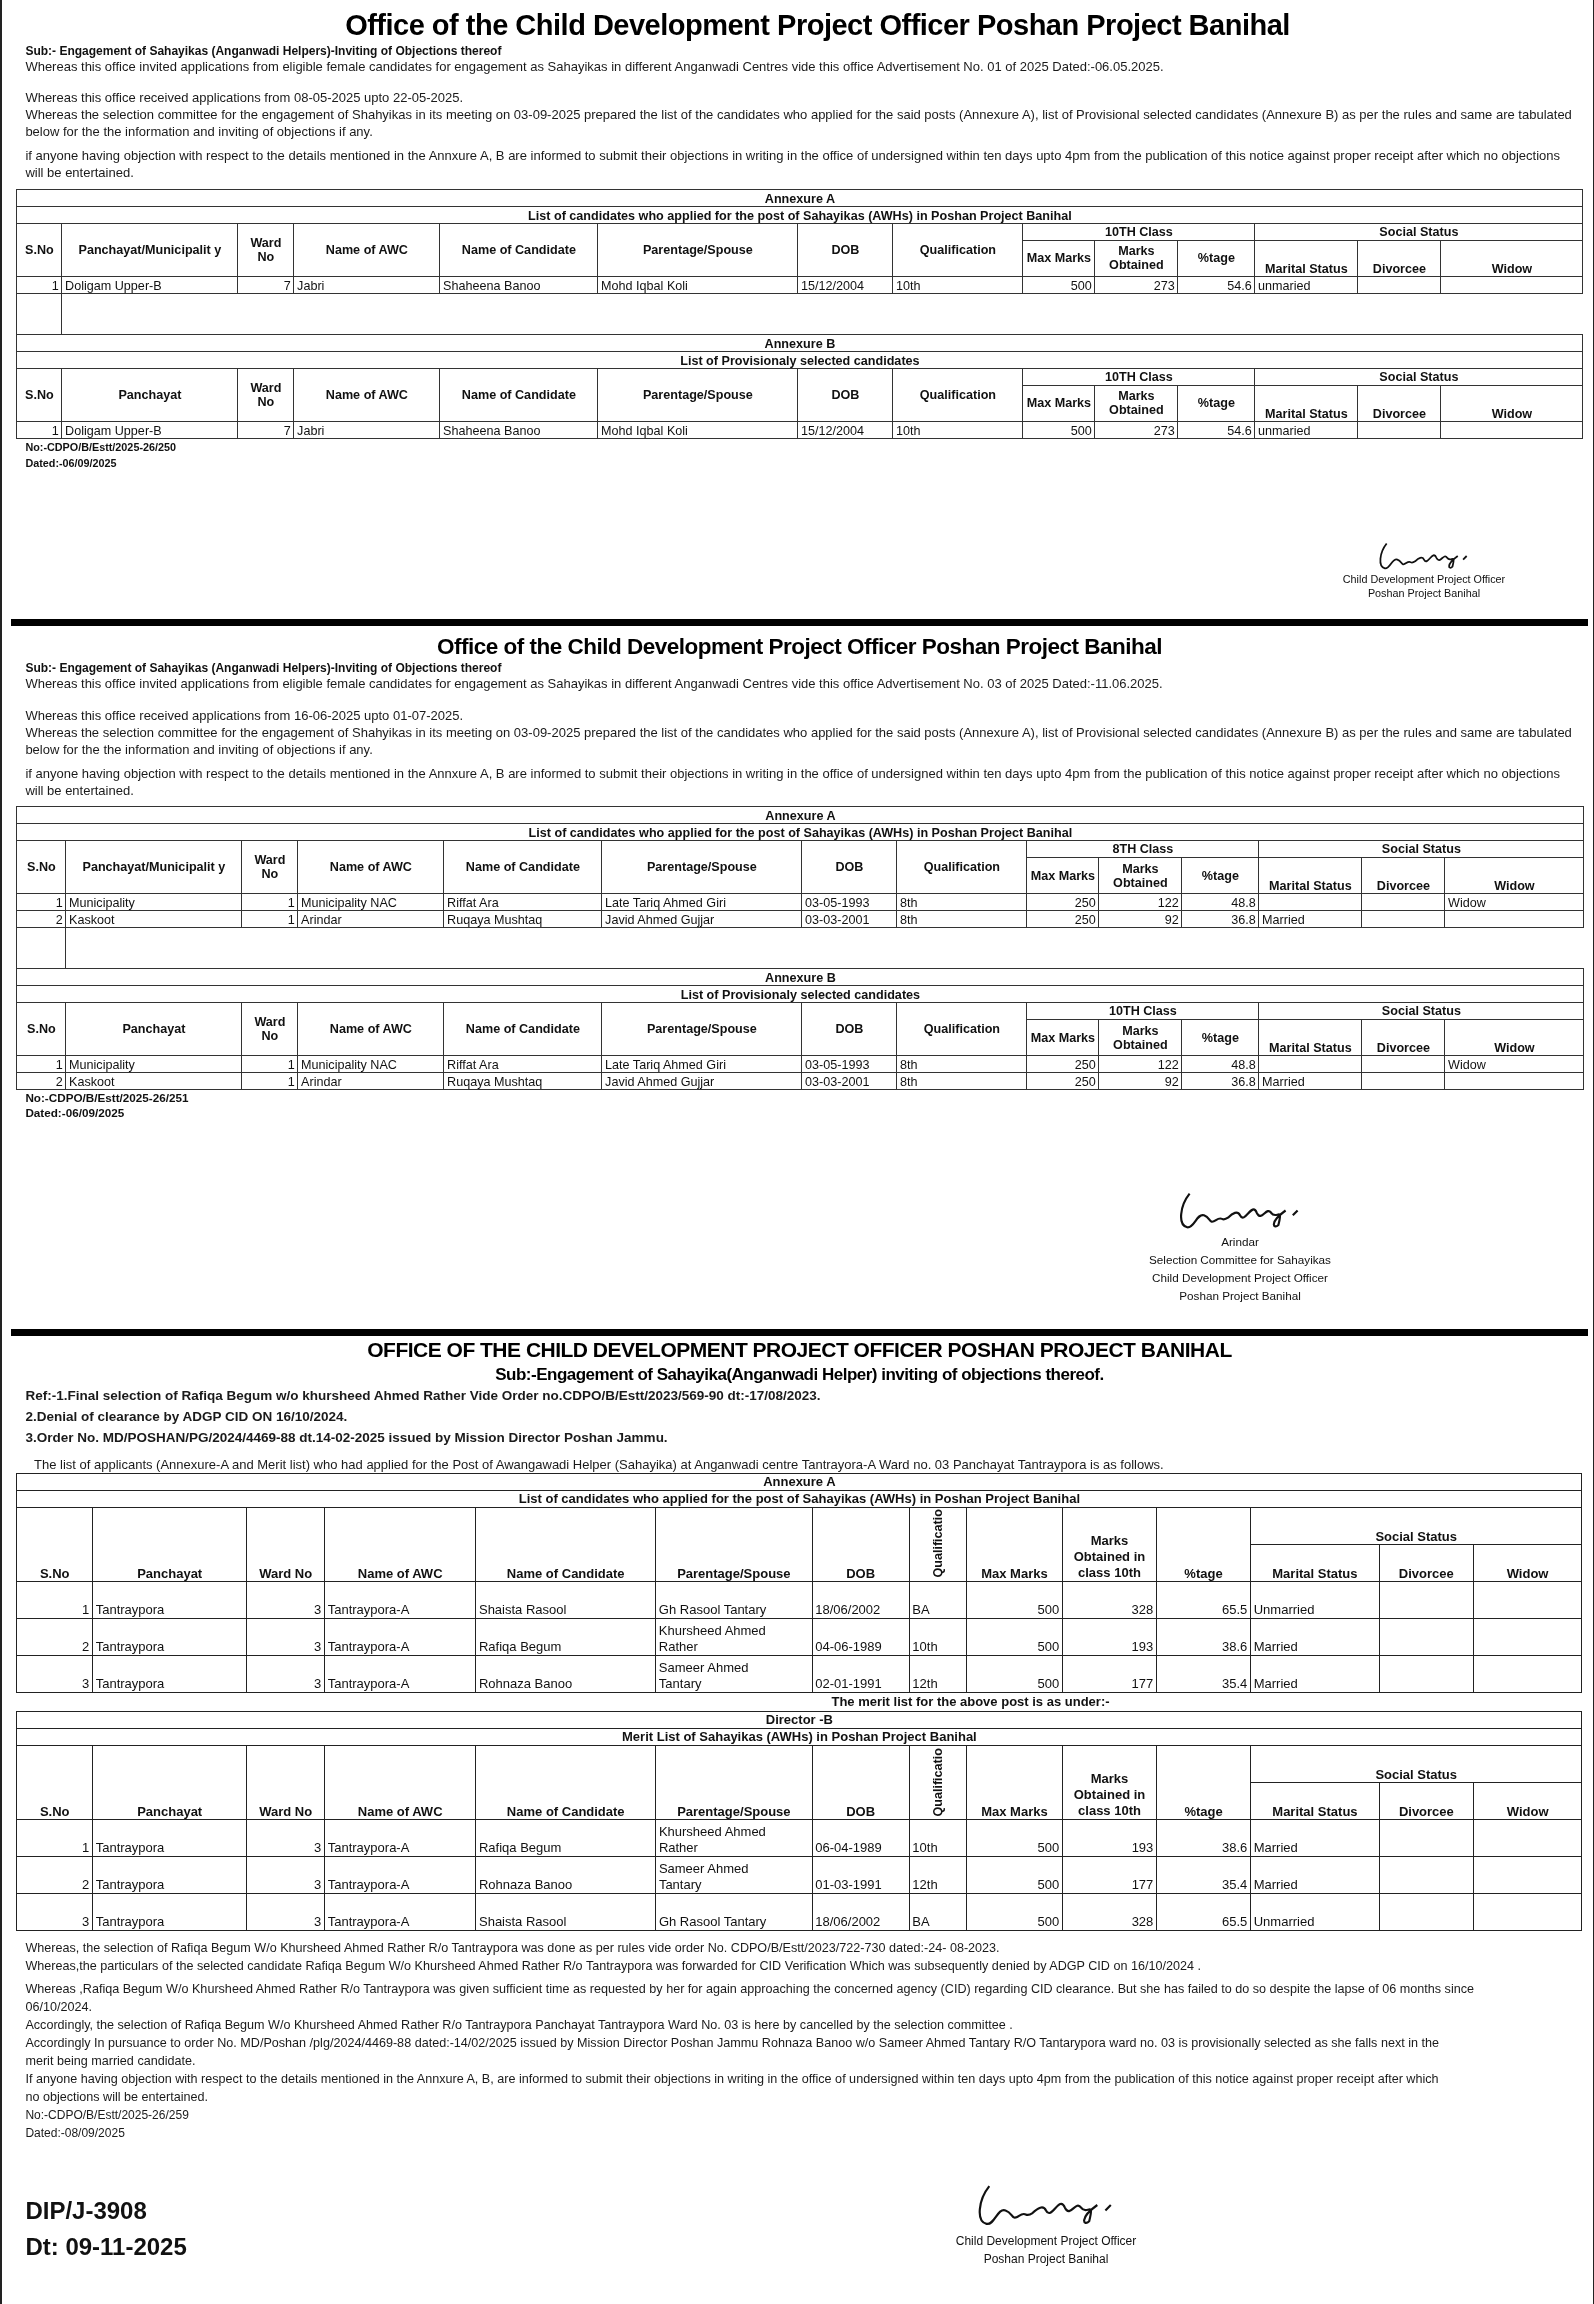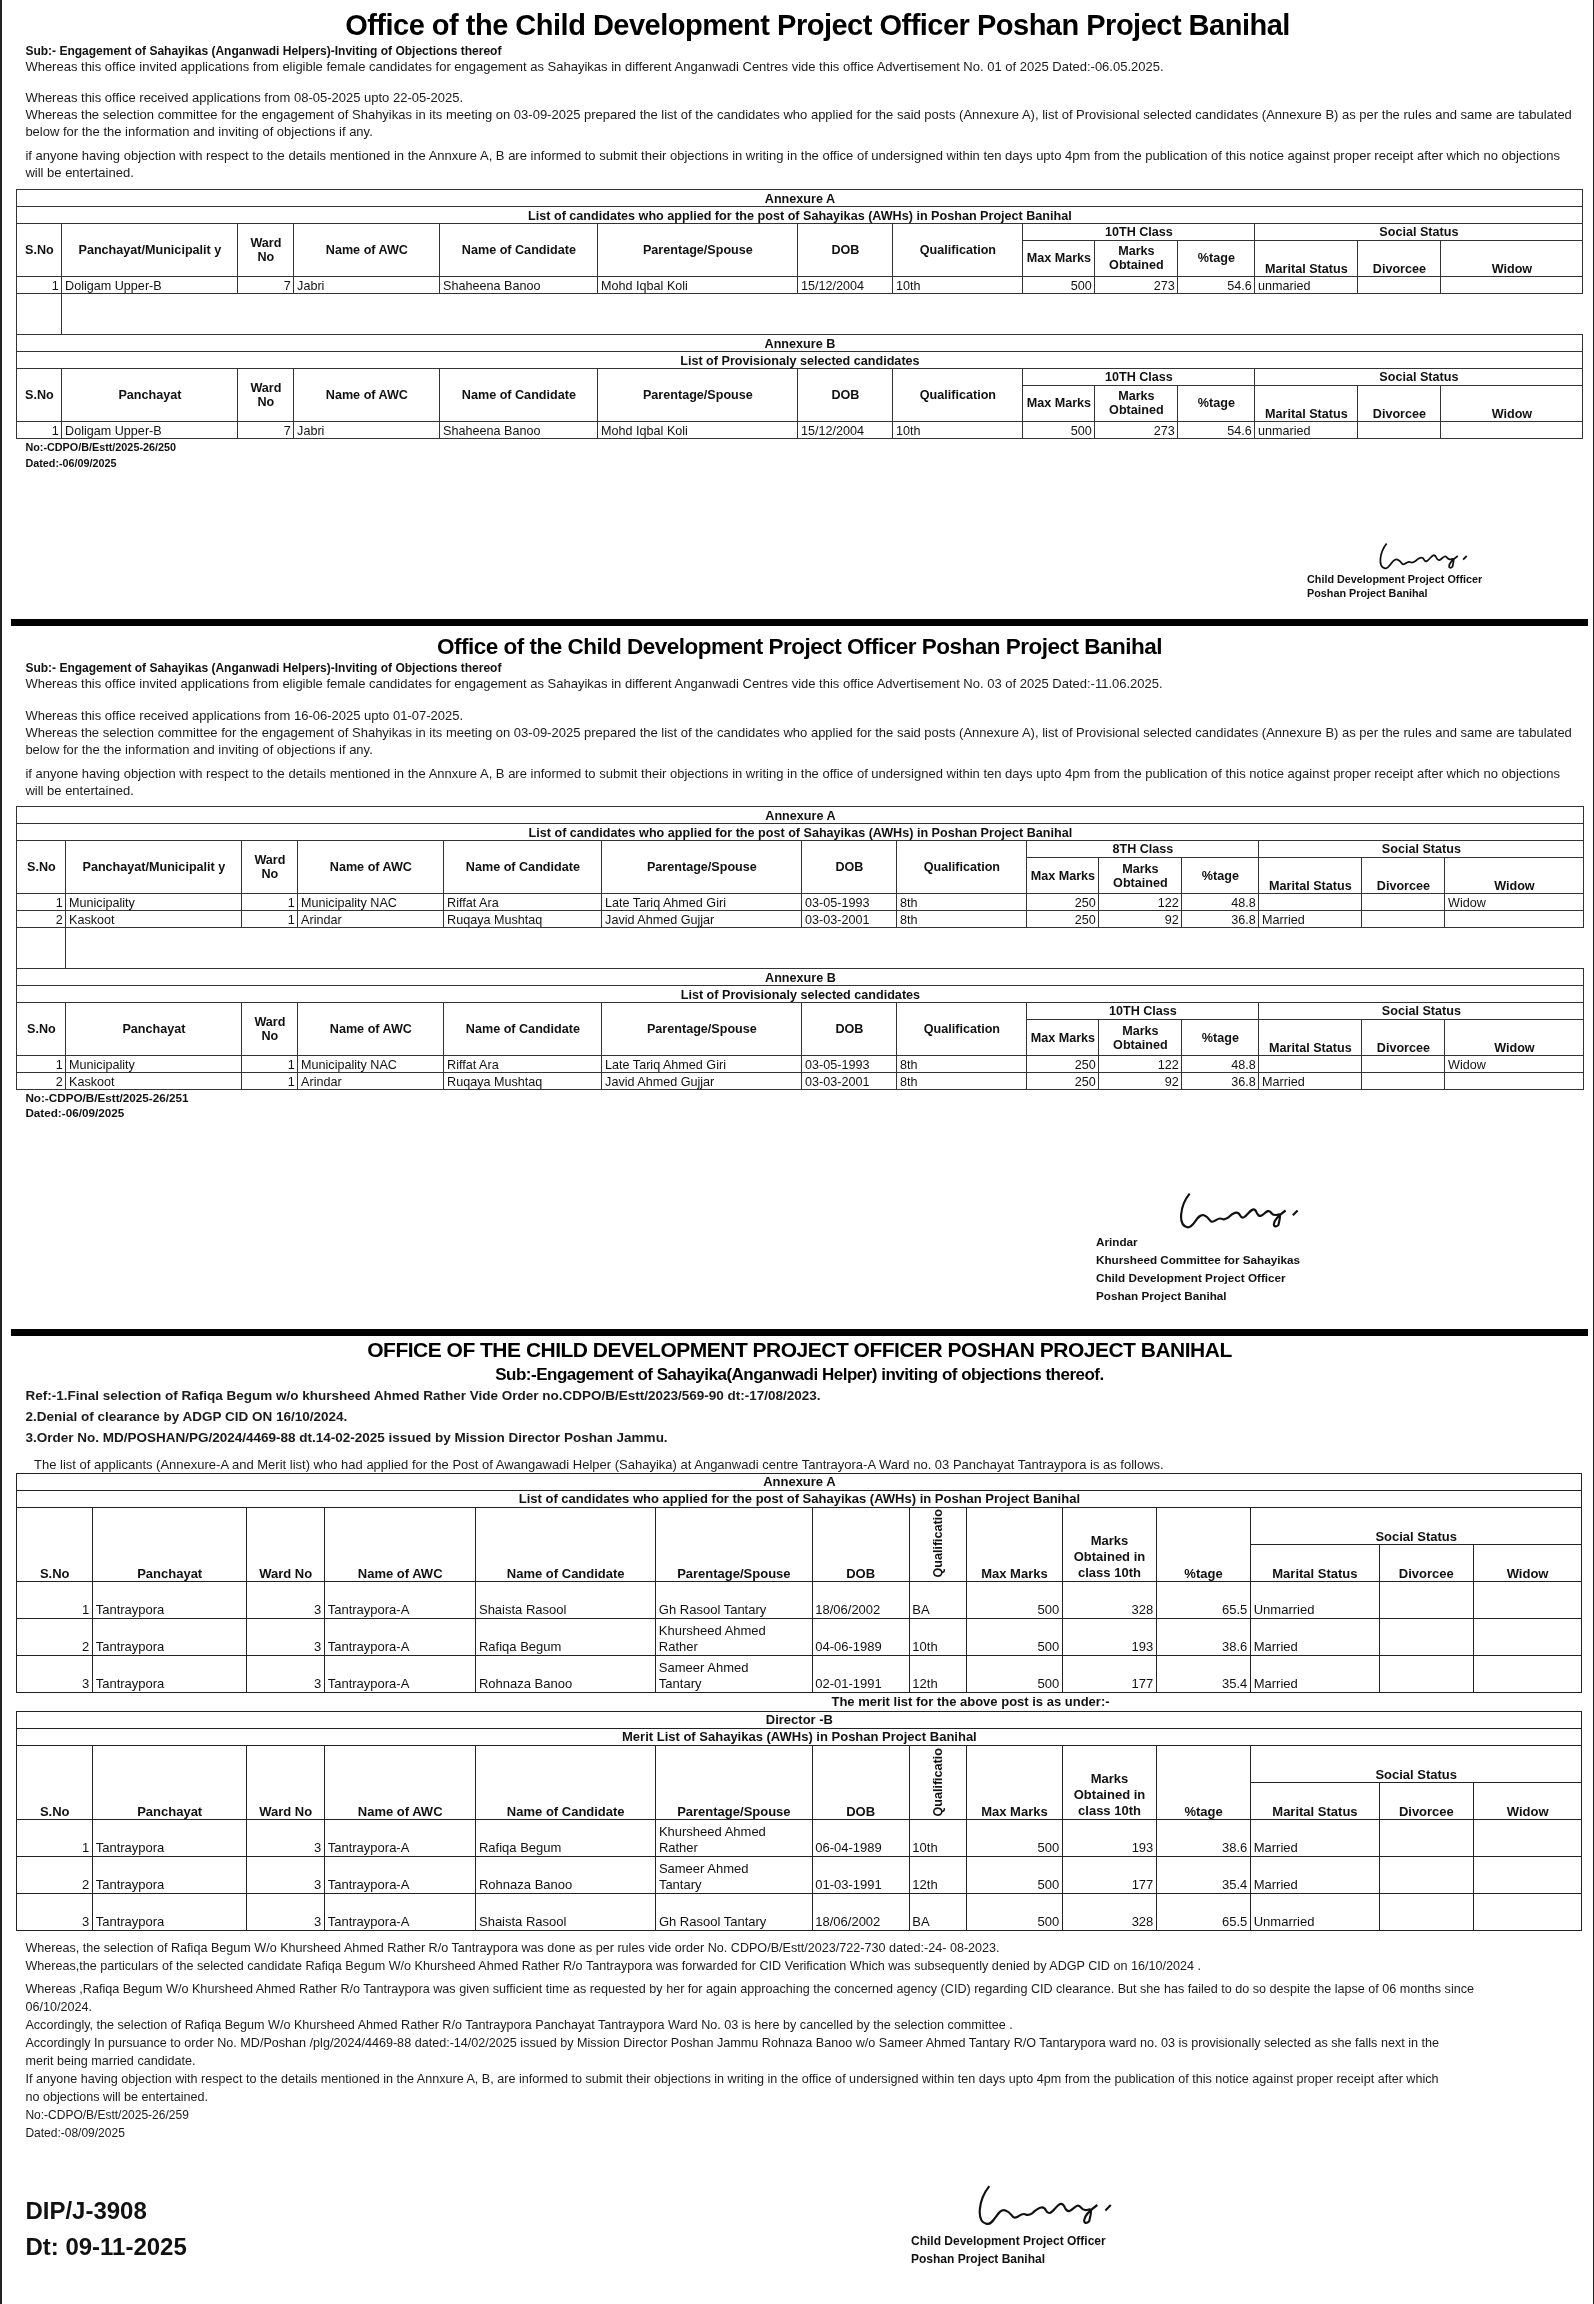--- a/index.html
+++ b/index.html
@@ -56,21 +56,21 @@
     border: 1.4px solid #222; padding: 0 2.7px; white-space: nowrap; overflow: hidden;
   }
   table.ann3 th { font-weight: bold; text-align: center; vertical-align: bottom; height: 17px; }
   table.ann3 td { vertical-align: bottom; height: 37px; line-height: 16px; }
   table.ann3 .cap { text-align: center; font-weight: bold; height: 17px; }
   table.ann3 .num { text-align: right; }
   table.ann3 .wrap { white-space: normal; }
   .vert { writing-mode: vertical-rl; transform: rotate(180deg); font-weight: bold; font-size: 12.6px; }
 
   .refno { font-size: 10.8px; font-weight: bold; padding-left: 23.4px; line-height: 15.3px; }
-  .sig-block { position: absolute; text-align: left; font-weight: bold; font-size: 10.8px; line-height: 14.4px; }
+  .sig-block { position: absolute; text-align: center; font-weight: normal; font-size: 10.8px; line-height: 14.4px; }
   .sig-block svg { display: block; margin: 0 auto; }
   .merit-cap { text-align: center; font-weight: bold; font-size: 13px; padding-left: 342px; height: 18px; line-height: 18px; }
   .dip { position: absolute; left: 23.4px; font-family: "Liberation Sans", sans-serif; font-weight: bold; font-size: 24px; line-height: 36px; }
 </style>
 </head>
 <body>
 
 <div class="page">
 
   <div class="section sec1">
@@ -366,21 +366,21 @@
     </tbody>
       </table>
     <div class="refno" style="font-size:11.7px">No:-CDPO/B/Estt/2025-26/251</div>
     <div class="refno" style="font-size:11.7px">Dated:-06/09/2025</div>
 
     <div class="sig-block" style="left:1094px; top:558px; width:288px; font-size:11.7px; line-height:18px;">
       <svg width="144" height="45" viewBox="0 0 120 36">
         <path d="M18 4 C10 14 8 30 16 32 C22 33 24 20 30 22 C36 24 34 30 40 26 C46 22 44 28 50 24 C54 20 58 18 60 22 C64 30 70 10 74 20 C78 28 82 14 86 20 C90 26 96 14 92 30 C88 34 84 28 98 18 M104 22 L108 18" stroke="#111" stroke-width="1.8" fill="none"></path>
       </svg>
       <div>Arindar</div>
-      <div>Khursheed Committee for Sahayikas</div>
+      <div>Selection Committee for Sahayikas</div>
       <div>Child Development Project Officer</div>
       <div>Poshan Project Banihal</div>
     </div>
   </div>
 
   <div class="divider div2"></div>
 
   <div class="section sec3">
     <div class="title">OFFICE OF THE CHILD DEVELOPMENT PROJECT OFFICER POSHAN PROJECT BANIHAL</div>
     <div class="title" style="font-size:17px; padding-top:3.6px">Sub:-Engagement of Sahayika(Anganwadi Helper) inviting of objections thereof.</div>

